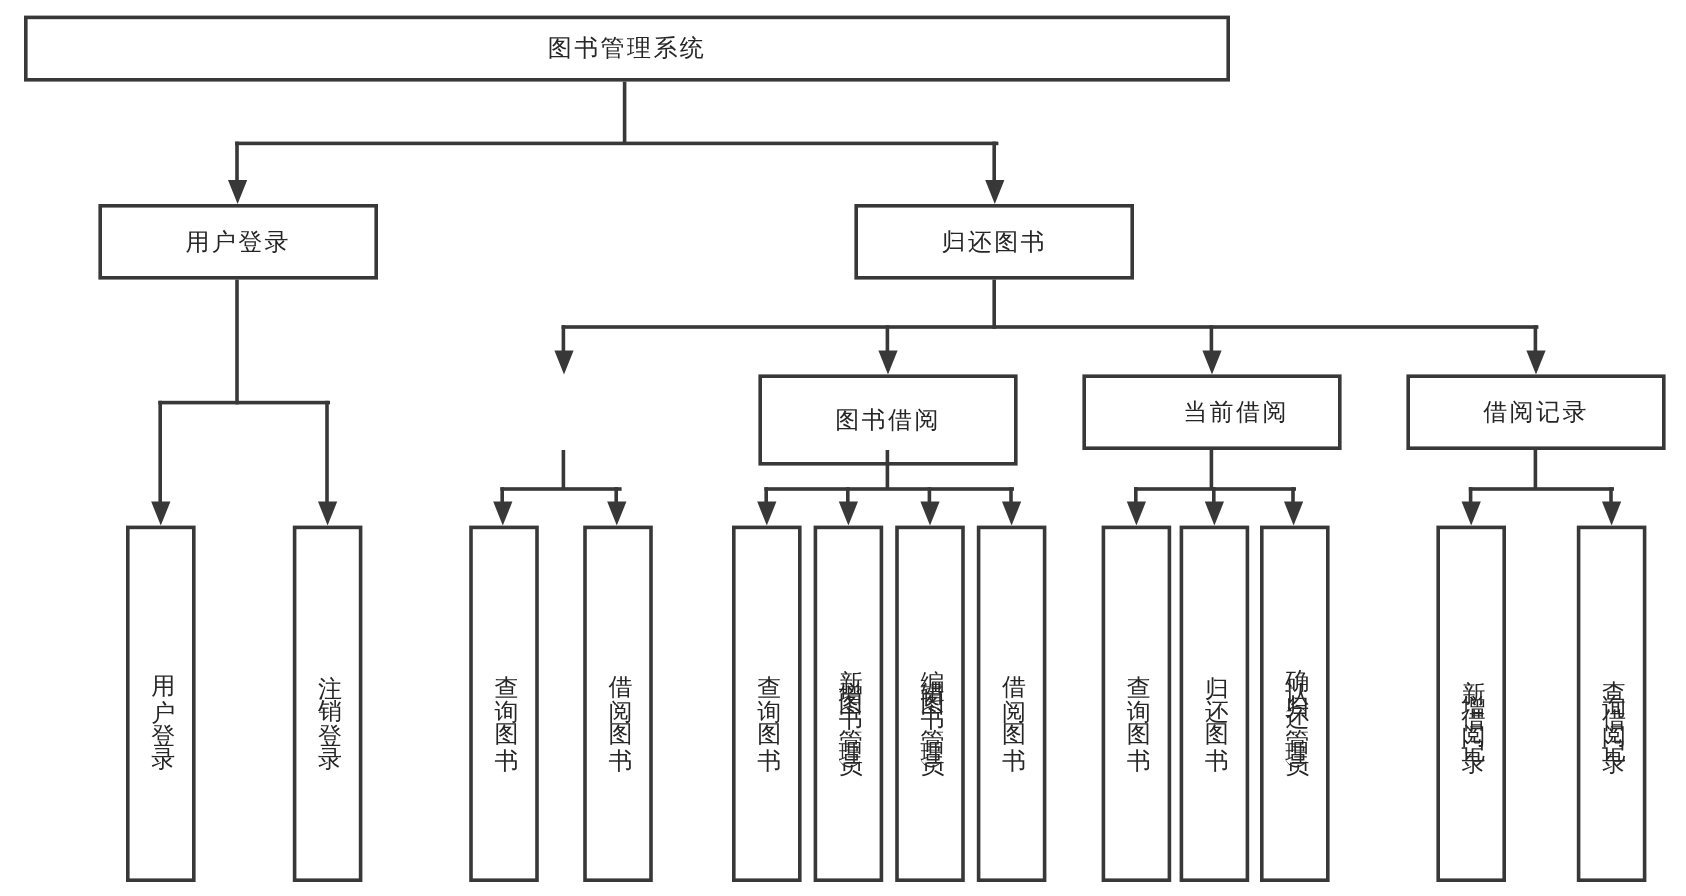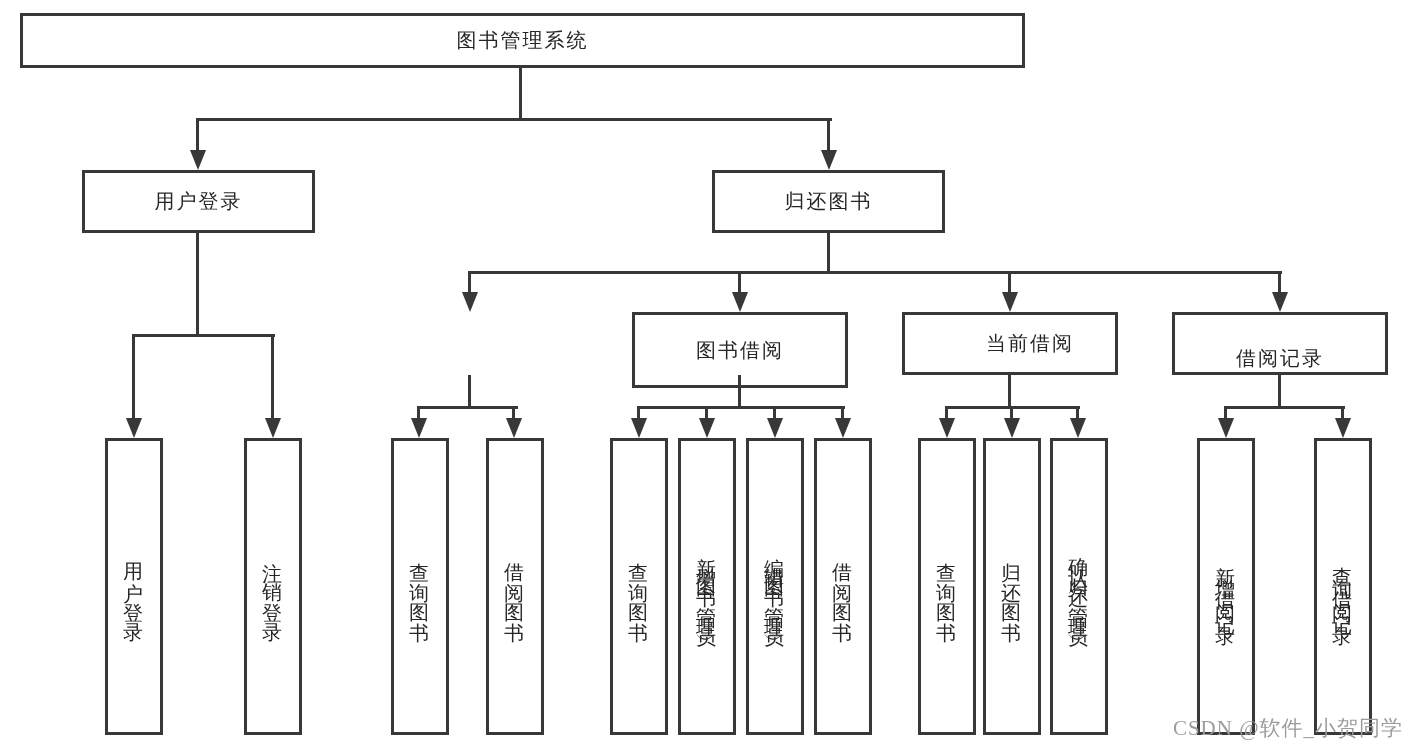--- a/index.html
+++ b/index.html
@@ -6,21 +6,21 @@
     --line:#383838;
     --text:#262626;
     --bg:#ffffff;
     --watermark:#9c9c9c;
   }
   html,body{margin:0;padding:0;background:var(--bg);}
   #canvas{
     position:relative;
     width:1405px;height:747px;
     background:var(--bg);
-    font-family:Liberation Serif, serif;
+    font-family:Liberation Mono, monospace;
     color:var(--text);
     overflow:hidden;
   }
   .node{
     position:absolute;
     border:3px solid var(--line);
     background:var(--bg);
     display:flex;align-items:center;justify-content:center;
     font-size:20px;letter-spacing:2px;
     box-sizing:border-box;
@@ -92,21 +92,21 @@
   <div class="arrow" style="left:732px;top:271px;height:41px;"></div>
   <div class="arrow" style="left:1002px;top:271px;height:41px;"></div>
   <div class="arrow" style="left:1272px;top:271px;height:41px;"></div>
 
   <div class="node" style="left:632px;top:312px;width:216px;height:76px;">
     <span>图书借阅</span>
   </div>
   <div class="node" style="left:902px;top:312px;width:216px;height:63px;padding-left:40px;">
     <span>当前借阅</span>
   </div>
-  <div class="node" style="left:1172px;top:312px;width:216px;height:63px;align-items:flex-end;">
+  <div class="node" style="left:1172px;top:312px;width:216px;height:63px;">
     <span>借阅记录</span>
   </div>
 
   <div class="vline" style="left:468px;top:375px;height:33px;"></div>
   <div class="hline" style="left:417px;top:406px;width:101px;"></div>
   <div class="arrow" style="left:411px;top:406px;height:32px;"></div>
   <div class="arrow" style="left:506px;top:406px;height:32px;"></div>
 
   <div class="vline" style="left:738px;top:375px;height:33px;"></div>
   <div class="hline" style="left:637px;top:406px;width:208px;"></div>
@@ -163,15 +163,14 @@
     <span class="vlabel sp9">确认归还（管理员）</span>
   </div>
 
   <div class="vnode" style="left:1197px;top:438px;width:58px;height:297px;">
     <span class="vlabel sp6">新增借阅记录</span>
   </div>
   <div class="vnode" style="left:1314px;top:438px;width:58px;height:297px;">
     <span class="vlabel sp6">查询借阅记录</span>
   </div>
 
-  <div class="watermark">CSDN @软件_小贺同学</div>
 
 </div>
 
 </body></html>

